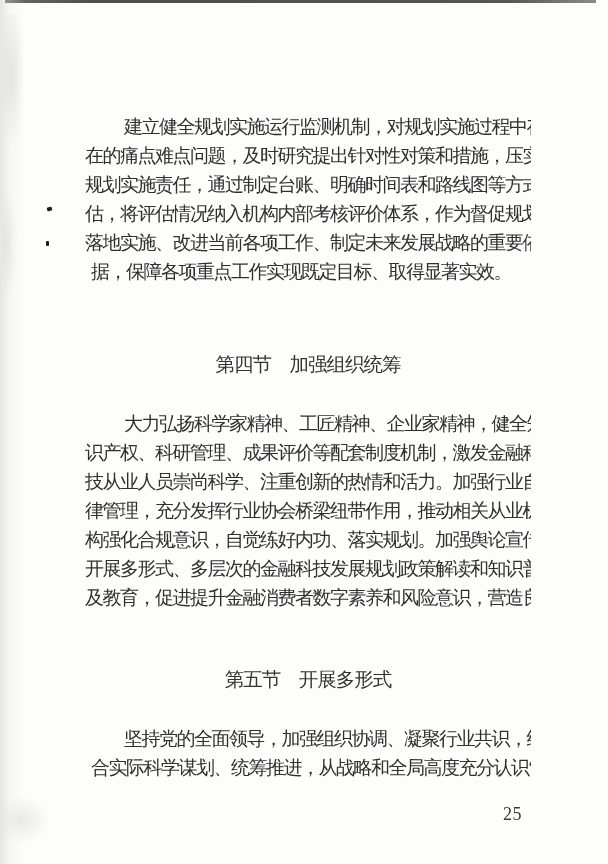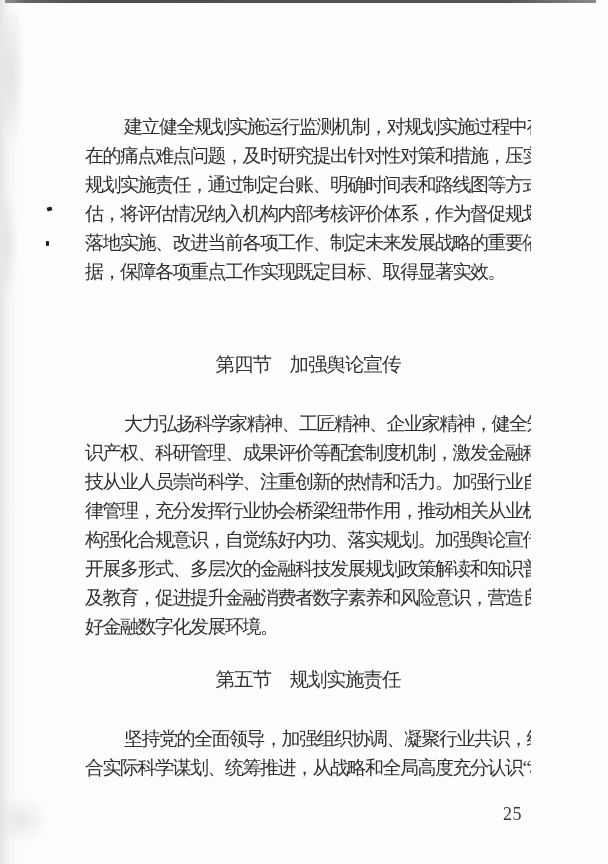--- a/index.html
+++ b/index.html
@@ -78,21 +78,21 @@
     font-size: 19px;
     letter-spacing: -1.5px;
     white-space: nowrap;
     text-align: justify;
     text-align-last: justify;
     text-justify: inter-character;
     overflow: hidden;
   }
   .line::after { content: ""; display: inline-block; width: 100%; }
   .line.first { text-indent: 39px; }
-  .line.last { text-align-last: left; }
+  .line.last { text-align-last: left; margin-left: 6px; }
   .line.last::after { width: 0; }
   .para-1 { top: 112px; }
   .para-2 { top: 409px; }
   .para-3 { top: 724px; }
   .section-heading {
     position: absolute;
     left: 0;
     width: 446px;
     height: 29px;
     line-height: 29px;
@@ -129,34 +129,33 @@
 
     <div class="para para-1">
       <div class="line first">建立健全规划实施运行监测机制，对规划实施过程中存</div>
       <div class="line">在的痛点难点问题，及时研究提出针对性对策和措施，压实</div>
       <div class="line">规划实施责任，通过制定台账、明确时间表和路线图等方式</div>
       <div class="line">估，将评估情况纳入机构内部考核评价体系，作为督促规划</div>
       <div class="line">落地实施、改进当前各项工作、制定未来发展战略的重要依</div>
       <div class="line last">据，保障各项重点工作实现既定目标、取得显著实效。</div>
     </div>
 
-    <div class="section-heading heading-1">第四节　加强舆论宣传</div>
+    <div class="section-heading heading-1">第四节　加强组织统筹</div>
 
     <div class="para para-2">
       <div class="line first">大力弘扬科学家精神、工匠精神、企业家精神，健全知</div>
       <div class="line">识产权、科研管理、成果评价等配套制度机制，激发金融科</div>
       <div class="line">技从业人员崇尚科学、注重创新的热情和活力。加强行业自</div>
       <div class="line">律管理，充分发挥行业协会桥梁纽带作用，推动相关从业机</div>
       <div class="line">构强化合规意识，自觉练好内功、落实规划。加强舆论宣传，</div>
       <div class="line">开展多形式、多层次的金融科技发展规划政策解读和知识普</div>
       <div class="line">及教育，促进提升金融消费者数字素养和风险意识，营造良</div>
-      <div class="line last">好金融数字化发展环境。</div>
     </div>
 
-    <div class="section-heading heading-2">第五节　规划实施责任</div>
+    <div class="section-heading heading-2">第五节　开展多形式</div>
 
     <div class="para para-3">
       <div class="line first">坚持党的全面领导，加强组织协调、凝聚行业共识，结</div>
       <div class="line last">合实际科学谋划、统筹推进，从战略和全局高度充分认识“稳</div>
     </div>
 
   </div>
 
   <div class="page-number">25</div>
 

